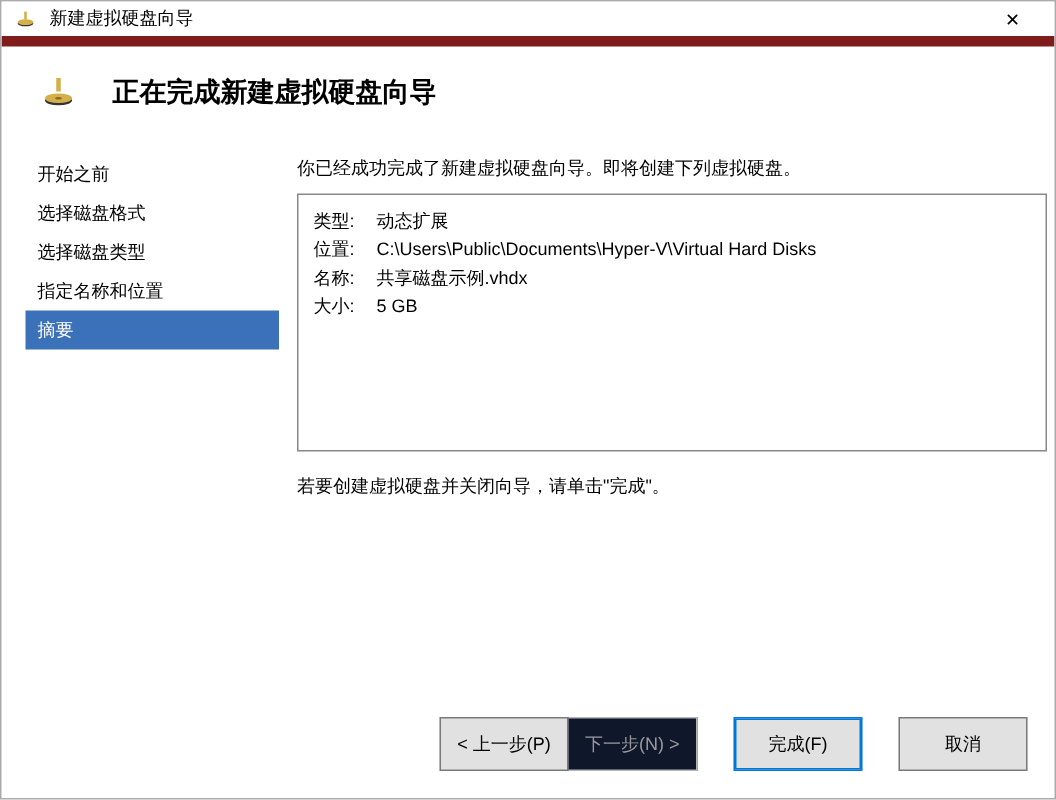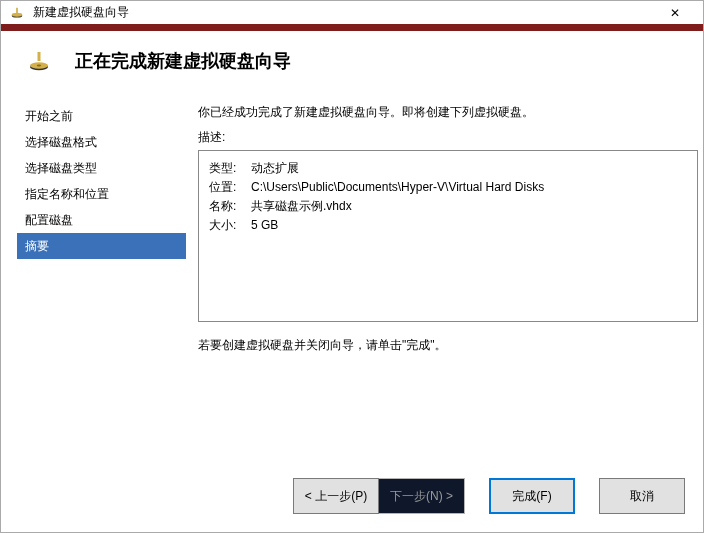--- a/index.html
+++ b/index.html
@@ -148,27 +148,25 @@
   </span>
   <div class="htitle">正在完成新建虚拟硬盘向导</div>
 </div>
 
 <div class="body">
   <div class="sidebar">
     <div class="step">开始之前</div>
     <div class="step">选择磁盘格式</div>
     <div class="step">选择磁盘类型</div>
     <div class="step">指定名称和位置</div>
-    <div class="step">配置磁盘</div>
     <div class="step active">摘要</div>
   </div>
 
   <div class="content">
     <div class="intro">你已经成功完成了新建虚拟硬盘向导。即将创建下列虚拟硬盘。</div>
-    <div class="desclabel">描述:</div>
     <div class="summary-box">
       <div class="row">
         <span class="k">类型:</span>
         <span>动态扩展</span>
       </div>
       <div class="row">
         <span class="k">位置:</span>
         <span>C:\Users\Public\Documents\Hyper-V\Virtual Hard Disks</span>
       </div>
       <div class="row">

